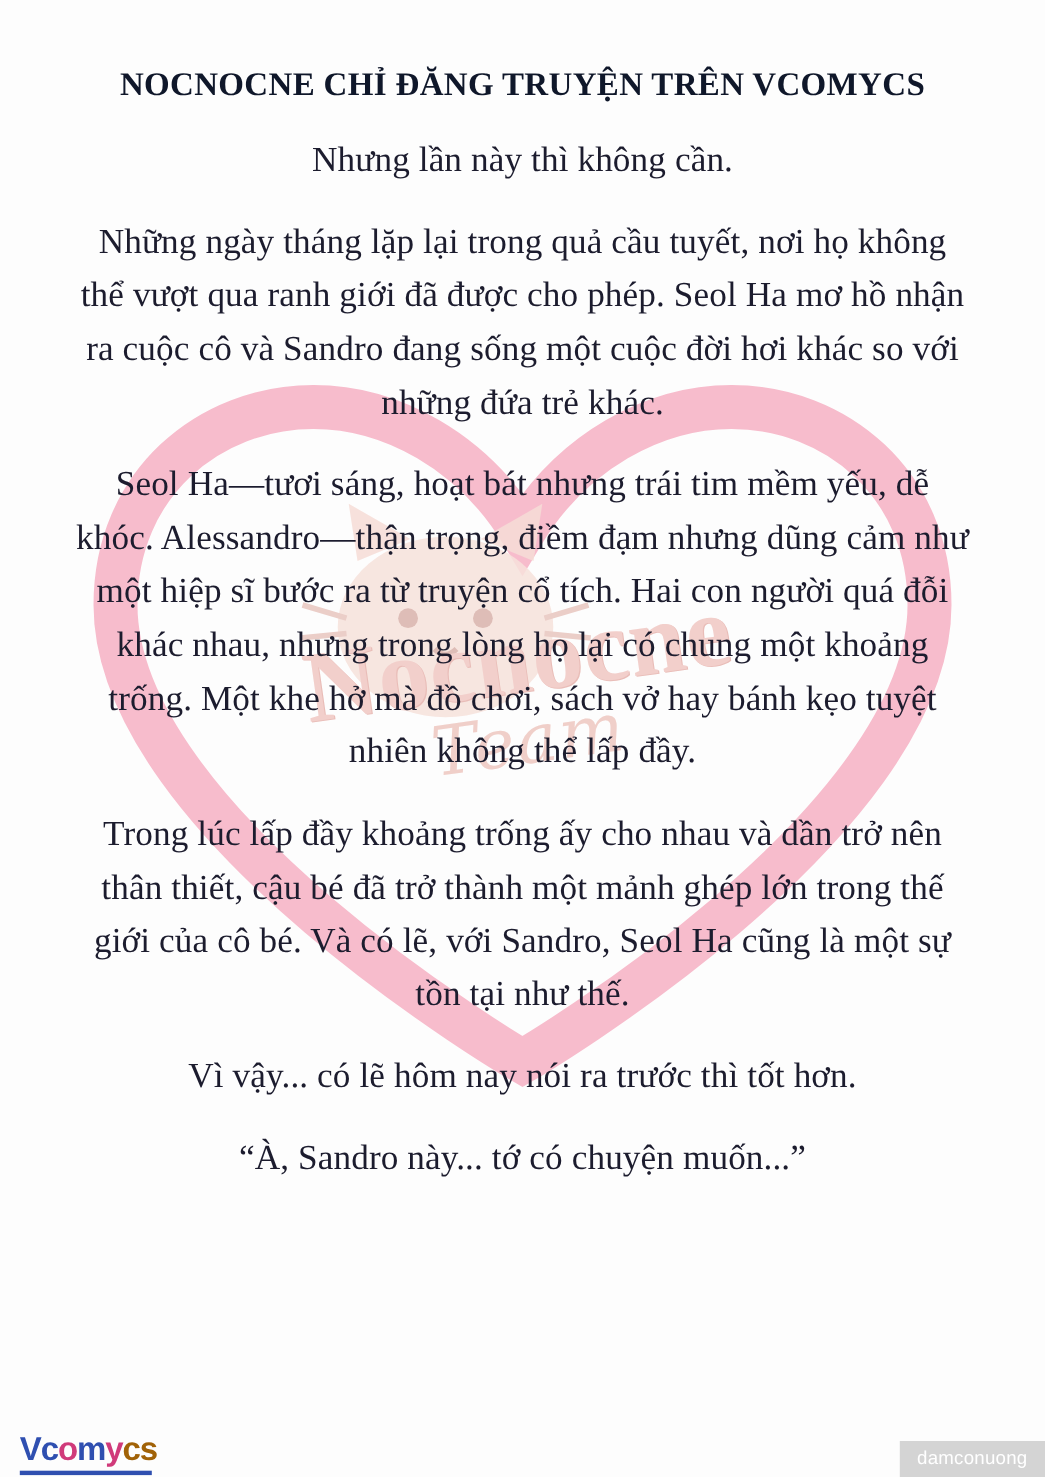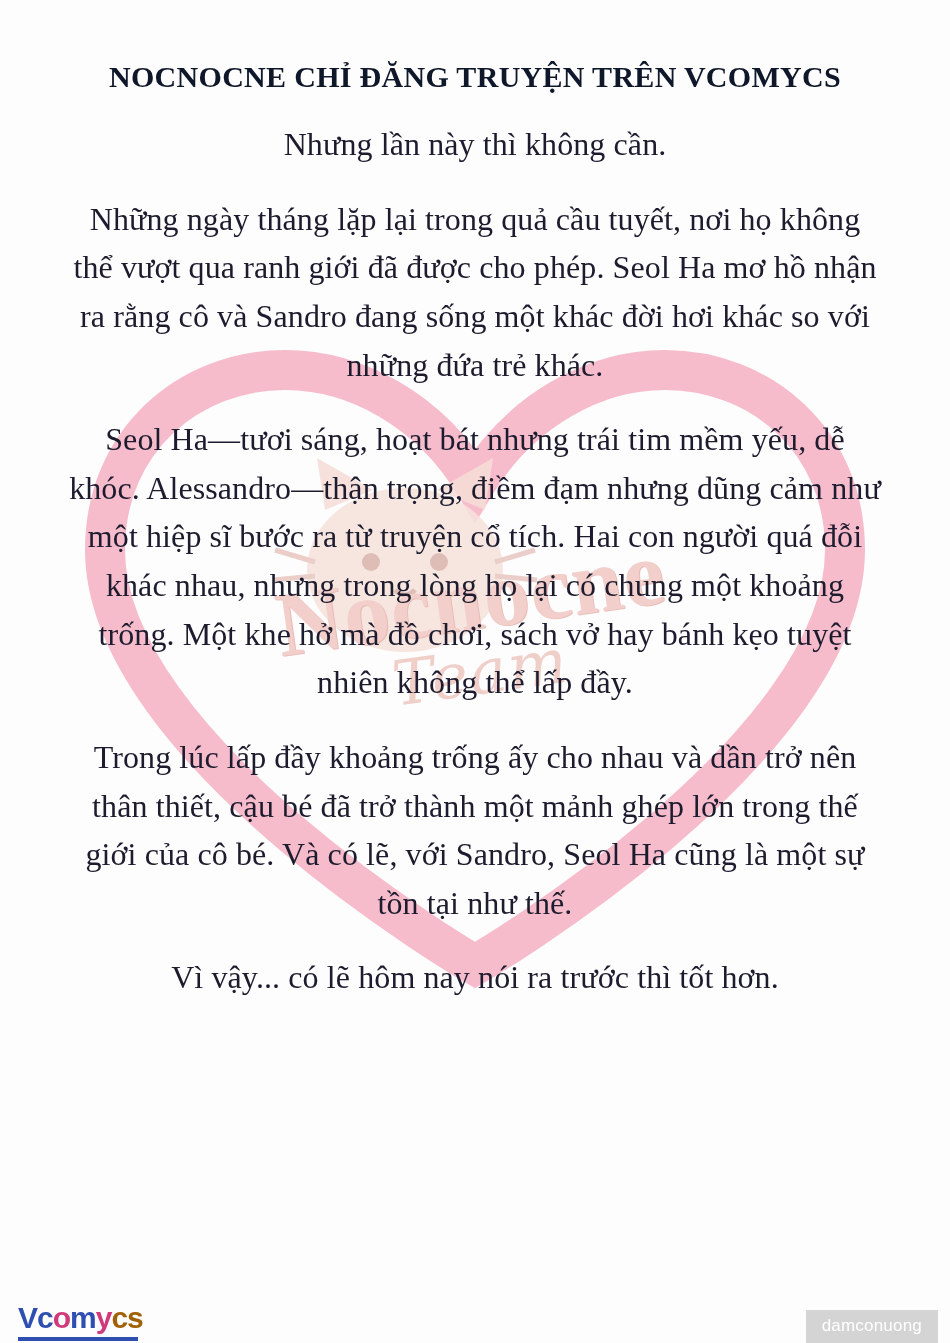--- a/index.html
+++ b/index.html
@@ -120,21 +120,21 @@
   .logo-underline {
     position: absolute;
     left: 18px;
     bottom: 2px;
     width: 120px;
     height: 4px;
     background: #2f4fb0;
   }
   .credit {
     position: absolute;
-    right: 12px;
+    right: 0;
     bottom: 0;
     background: #d4d4d4;
     color: #ffffff;
     font-family: "Liberation Sans", sans-serif;
     font-size: 17px;
     padding: 6px 16px 7px 16px;
     letter-spacing: 0.2px;
   }
 </style>
 </head>
@@ -161,24 +161,25 @@
 
   <div class="wm-text">
     <div class="line1">Nocnocne</div>
     <div class="line2">Team</div>
   </div>
 
   <div class="content">
     <div class="doc-title">NOCNOCNE CHỈ ĐĂNG TRUYỆN TRÊN VCOMYCS</div>
 
     <p class="para">Nhưng lần này thì không cần.</p>
-    <p class="para">Những ngày tháng lặp lại trong quả cầu tuyết, nơi họ không thể vượt qua ranh giới đã được cho phép. Seol Ha mơ hồ nhận ra rằng cô và Sandro đang sống một khác đời hơi khác so với những đứa trẻ khác.</p>
+    <p class="para">Những ngày tháng lặp lại trong quả cầu tuyết, nơi họ không thể vượt qua ranh giới đã được cho phép. Seol Ha mơ hồ nhận ra cuộc cô và Sandro đang sống một cuộc đời hơi khác so với những đứa trẻ khác.</p>
     <p class="para">Seol Ha—tươi sáng, hoạt bát nhưng trái tim mềm yếu, dễ khóc. Alessandro—thận trọng, điềm đạm nhưng dũng cảm như một hiệp sĩ bước ra từ truyện cổ tích. Hai con người quá đỗi khác nhau, nhưng trong lòng họ lại có chung một khoảng trống. Một khe hở mà đồ chơi, sách vở hay bánh kẹo tuyệt nhiên không thể lấp đầy.</p>
     <p class="para">Trong lúc lấp đầy khoảng trống ấy cho nhau và dần trở nên thân thiết, cậu bé đã trở thành một mảnh ghép lớn trong thế giới của cô bé. Và có lẽ, với Sandro, Seol Ha cũng là một sự tồn tại như thế.</p>
     <p class="para">Vì vậy... có lẽ hôm nay nói ra trước thì tốt hơn.</p>
+    <p class="para">“À, Sandro này... tớ có chuyện muốn...”</p>
   </div>
 
   <div class="footer">
     <div class="logo">
       <span class="v">V</span>
       <span class="c">c</span>
       <span class="o">o</span>
       <span class="m">m</span>
       <span class="y">y</span>
       <span class="cs">cs</span>

